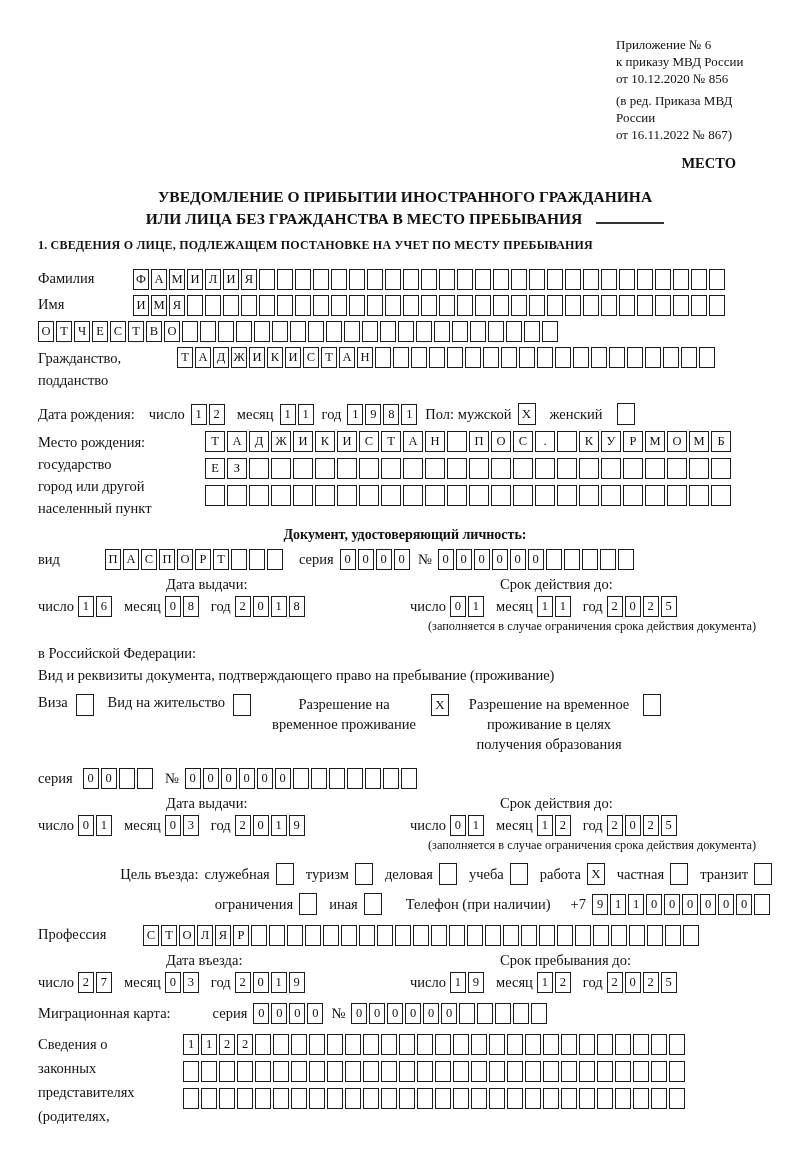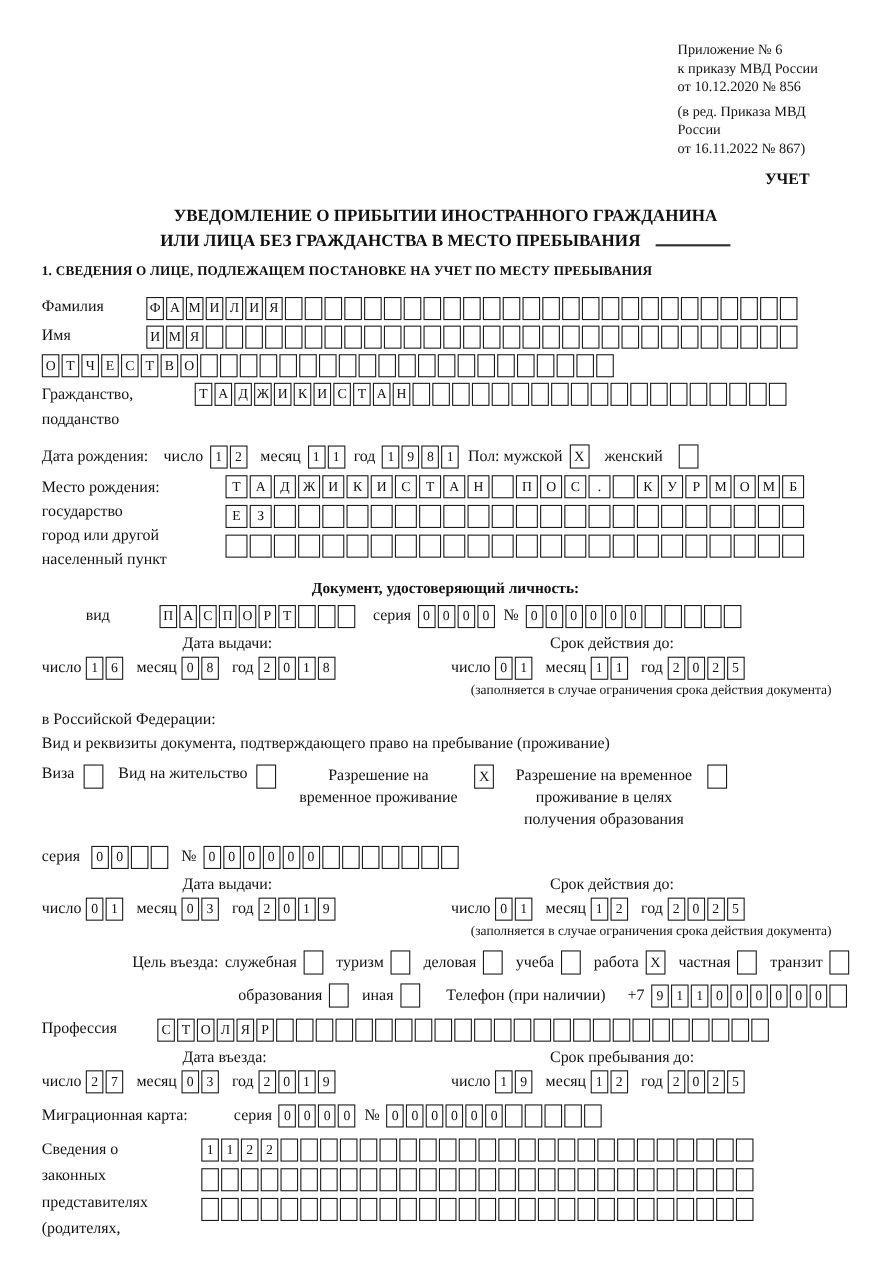--- a/index.html
+++ b/index.html
@@ -64,21 +64,21 @@
 <div class="page">
 
   <div class="hdr">
     <div>Приложение № 6</div>
     <div>к приказу МВД России</div>
     <div>от 10.12.2020 № 856</div>
     <div class="ed">(в ред. Приказа МВД России</div>
     <div>от 16.11.2022 № 867)</div>
   </div>
 
-  <div class="forma">УЧЕТ</div>
+  <div class="forma">МЕСТО</div>
 
   <div class="title">
     <div>УВЕДОМЛЕНИЕ О ПРИБЫТИИ ИНОСТРАННОГО ГРАЖДАНИНА</div>
     <div>
       <span>ИЛИ ЛИЦА БЕЗ ГРАЖДАНСТВА В МЕСТО ПРЕБЫВАНИЯ</span><span class="blank-line"></span>
     </div>
   </div>
 
   <div class="sec">1. СВЕДЕНИЯ О ЛИЦЕ, ПОДЛЕЖАЩЕМ ПОСТАНОВКЕ НА УЧЕТ ПО МЕСТУ ПРЕБЫВАНИЯ</div>
 
@@ -352,21 +352,21 @@
           <span class="cell"></span>
           <span class="cell"></span>
           <span class="cell"></span>
           <span class="cell"></span>
         </span>
     </span>
   </div>
 
   <div class="doc-head">Документ, удостоверяющий личность:</div>
 
-  <div class="row" style="align-items:center;margin-left:40px;">
+  <div class="row" style="align-items:center;">
     <span class="lbl w67">вид</span>
     <span class="cells">
         <span class="cell">П</span>
         <span class="cell">А</span>
         <span class="cell">С</span>
         <span class="cell">П</span>
         <span class="cell">О</span>
         <span class="cell">Р</span>
         <span class="cell">Т</span>
         <span class="cell"></span>
@@ -549,21 +549,21 @@
     <span class="p">учеба</span>
     <span class="cbx"></span>
     <span class="p">работа</span>
     <span class="cbx">X</span>
     <span class="p">частная</span>
     <span class="cbx"></span>
     <span class="p">транзит</span>
     <span class="cbx"></span>
   </div>
   <div class="purpose" style="padding-left:102px;margin-top:8px;">
-    <span class="p p0">образования</span>
+    <span class="p p0">ограничения</span>
     <span class="cbx"></span>
     <span class="p">иная</span>
     <span class="cbx"></span>
     <span class="p" style="margin-left:24px;">Телефон (при наличии)</span>
     <span style="margin:0 6px 0 14px;">+7</span>
     <span class="cells">
         <span class="cell">9</span>
         <span class="cell">1</span>
         <span class="cell">1</span>
         <span class="cell">0</span>

